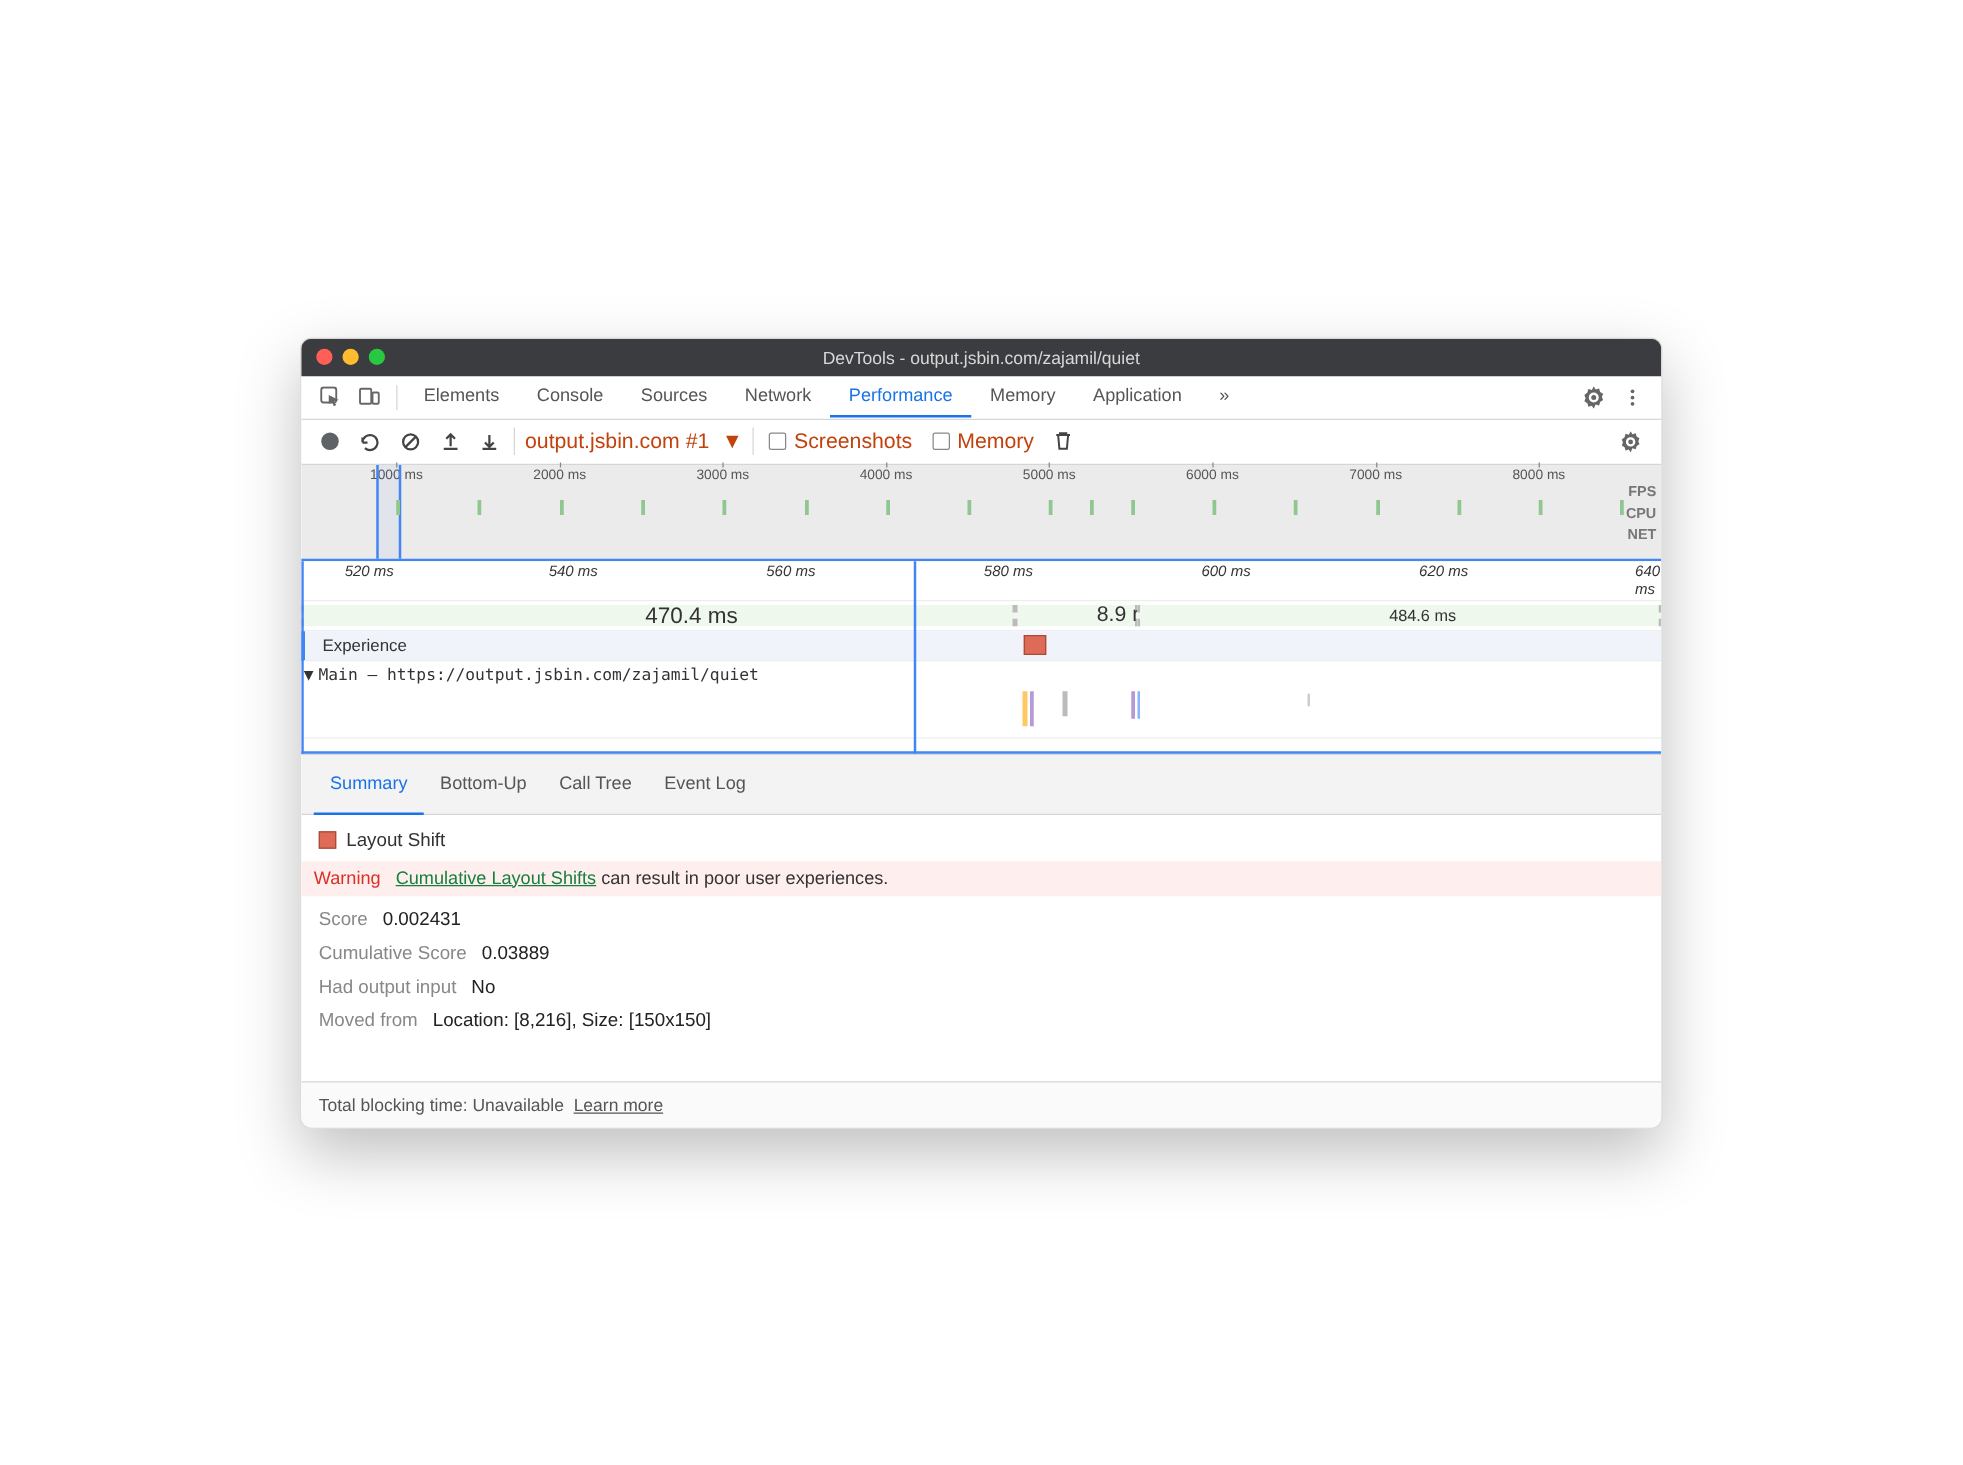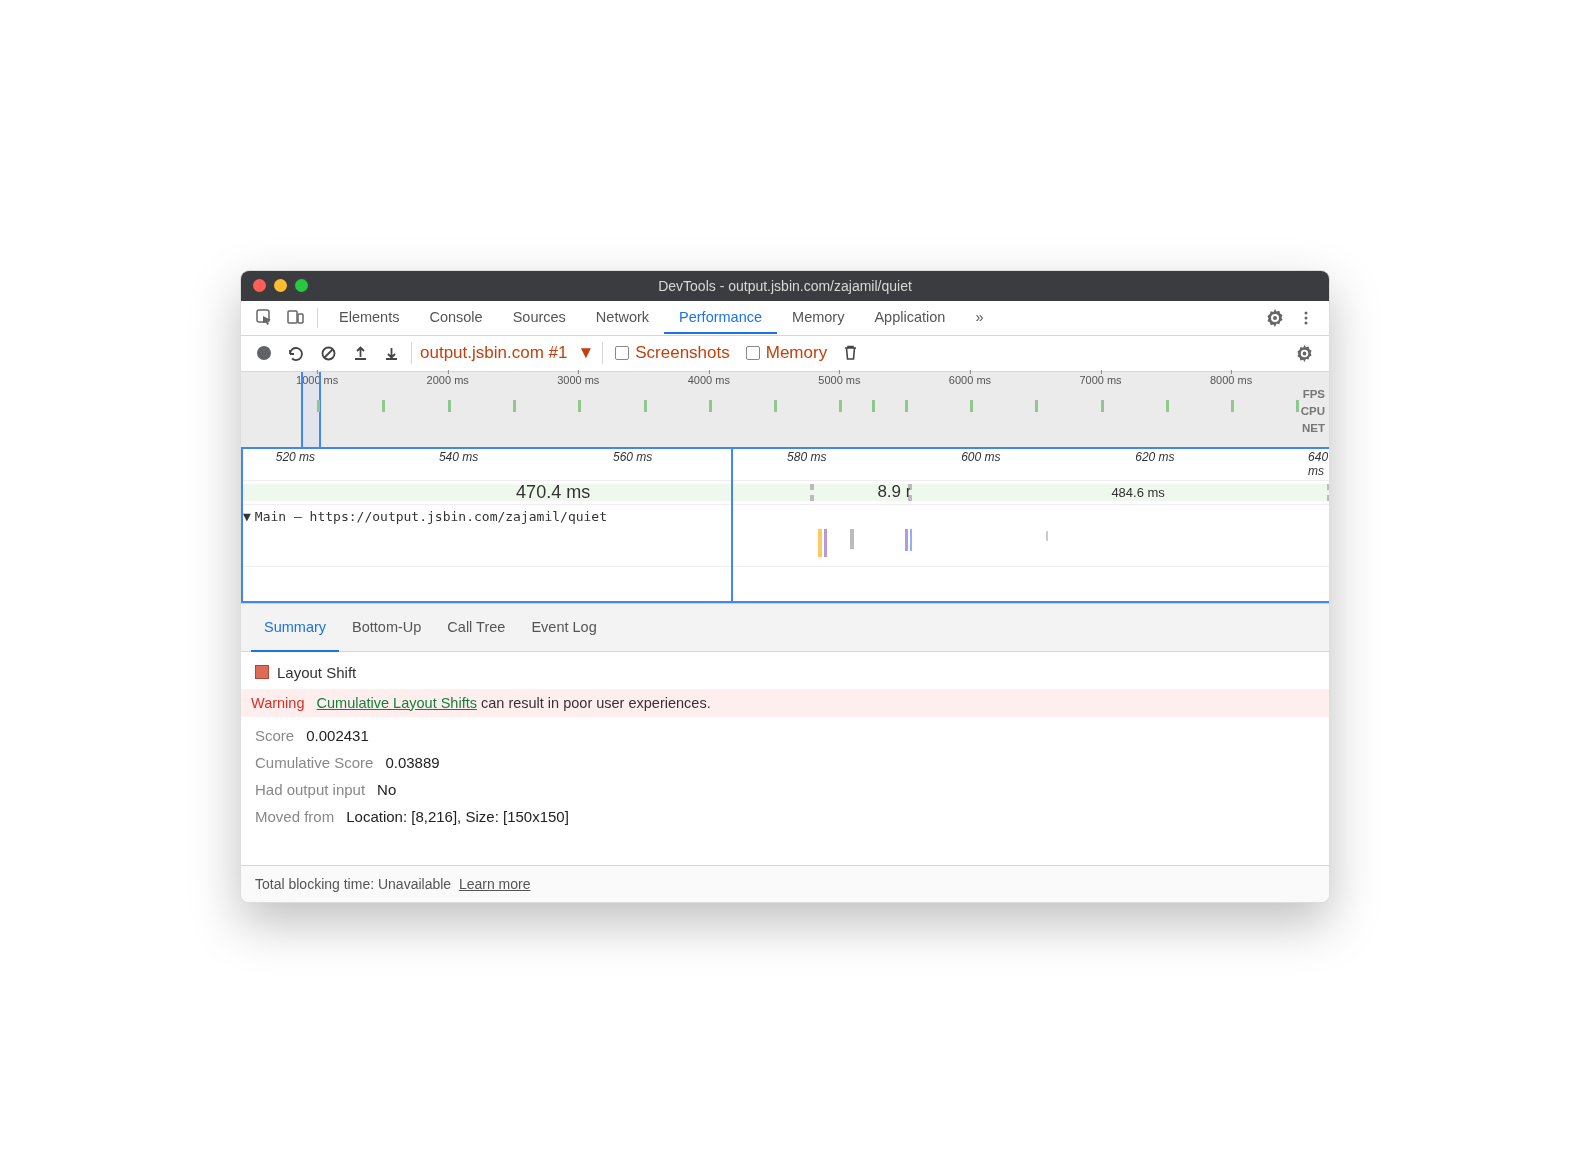--- a/index.html
+++ b/index.html
@@ -258,20 +258,24 @@
     </div>
     <div class="tl-row">
       <div class="tl-label">Frames</div>
       <div class="tl-frames-bar" style="left:0; width:52.5%"></div>
       <span style="position:absolute; left:24%; font-size:18px;margin-left:14px;">470.4 ms</span>
       <div class="tl-frames-bar" style="left:52.5%; width:9%"></div>
       <span style="position:absolute; left:55%; font-size:17px;margin-left:38px;">8.9 ms</span>
       <div class="tl-frames-bar" style="left:61.5%; width:38.5%"></div>
       <span style="position:absolute; left:80%; font-size:13px;">484.6 ms</span>
     </div>
+    <div class="tl-row tl-exp" style="border-left:3px solid #4285f4;">
+      <div class="tl-label">Experience</div>
+      <div class="cls-block" style="left:53%; top:3px;"></div>
+    </div>
     <div class="tl-row tl-main" style="height:62px;">
       <span class="tl-main-arrow">▼</span>
       <span>Main — https://output.jsbin.com/zajamil/quiet</span>
       <div style="position:absolute; left:53%; top:24px; width:4px; height:28px; background:#ffc864;"></div>
       <div style="position:absolute; left:53.6%; top:24px; width:3px; height:28px; background:#b49bd8;"></div>
       <div style="position:absolute; left:56%; top:24px; width:4px; height:20px; background:#bbb;"></div>
       <div style="position:absolute; left:61%; top:24px; width:3px; height:22px; background:#b49bd8;"></div>
       <div style="position:absolute; left:61.5%; top:24px; width:2px; height:22px; background:#8ab4f8;"></div>
       <div style="position:absolute; left:74%; top:26px; width:2px; height:10px; background:#ccc;"></div>
     </div>

